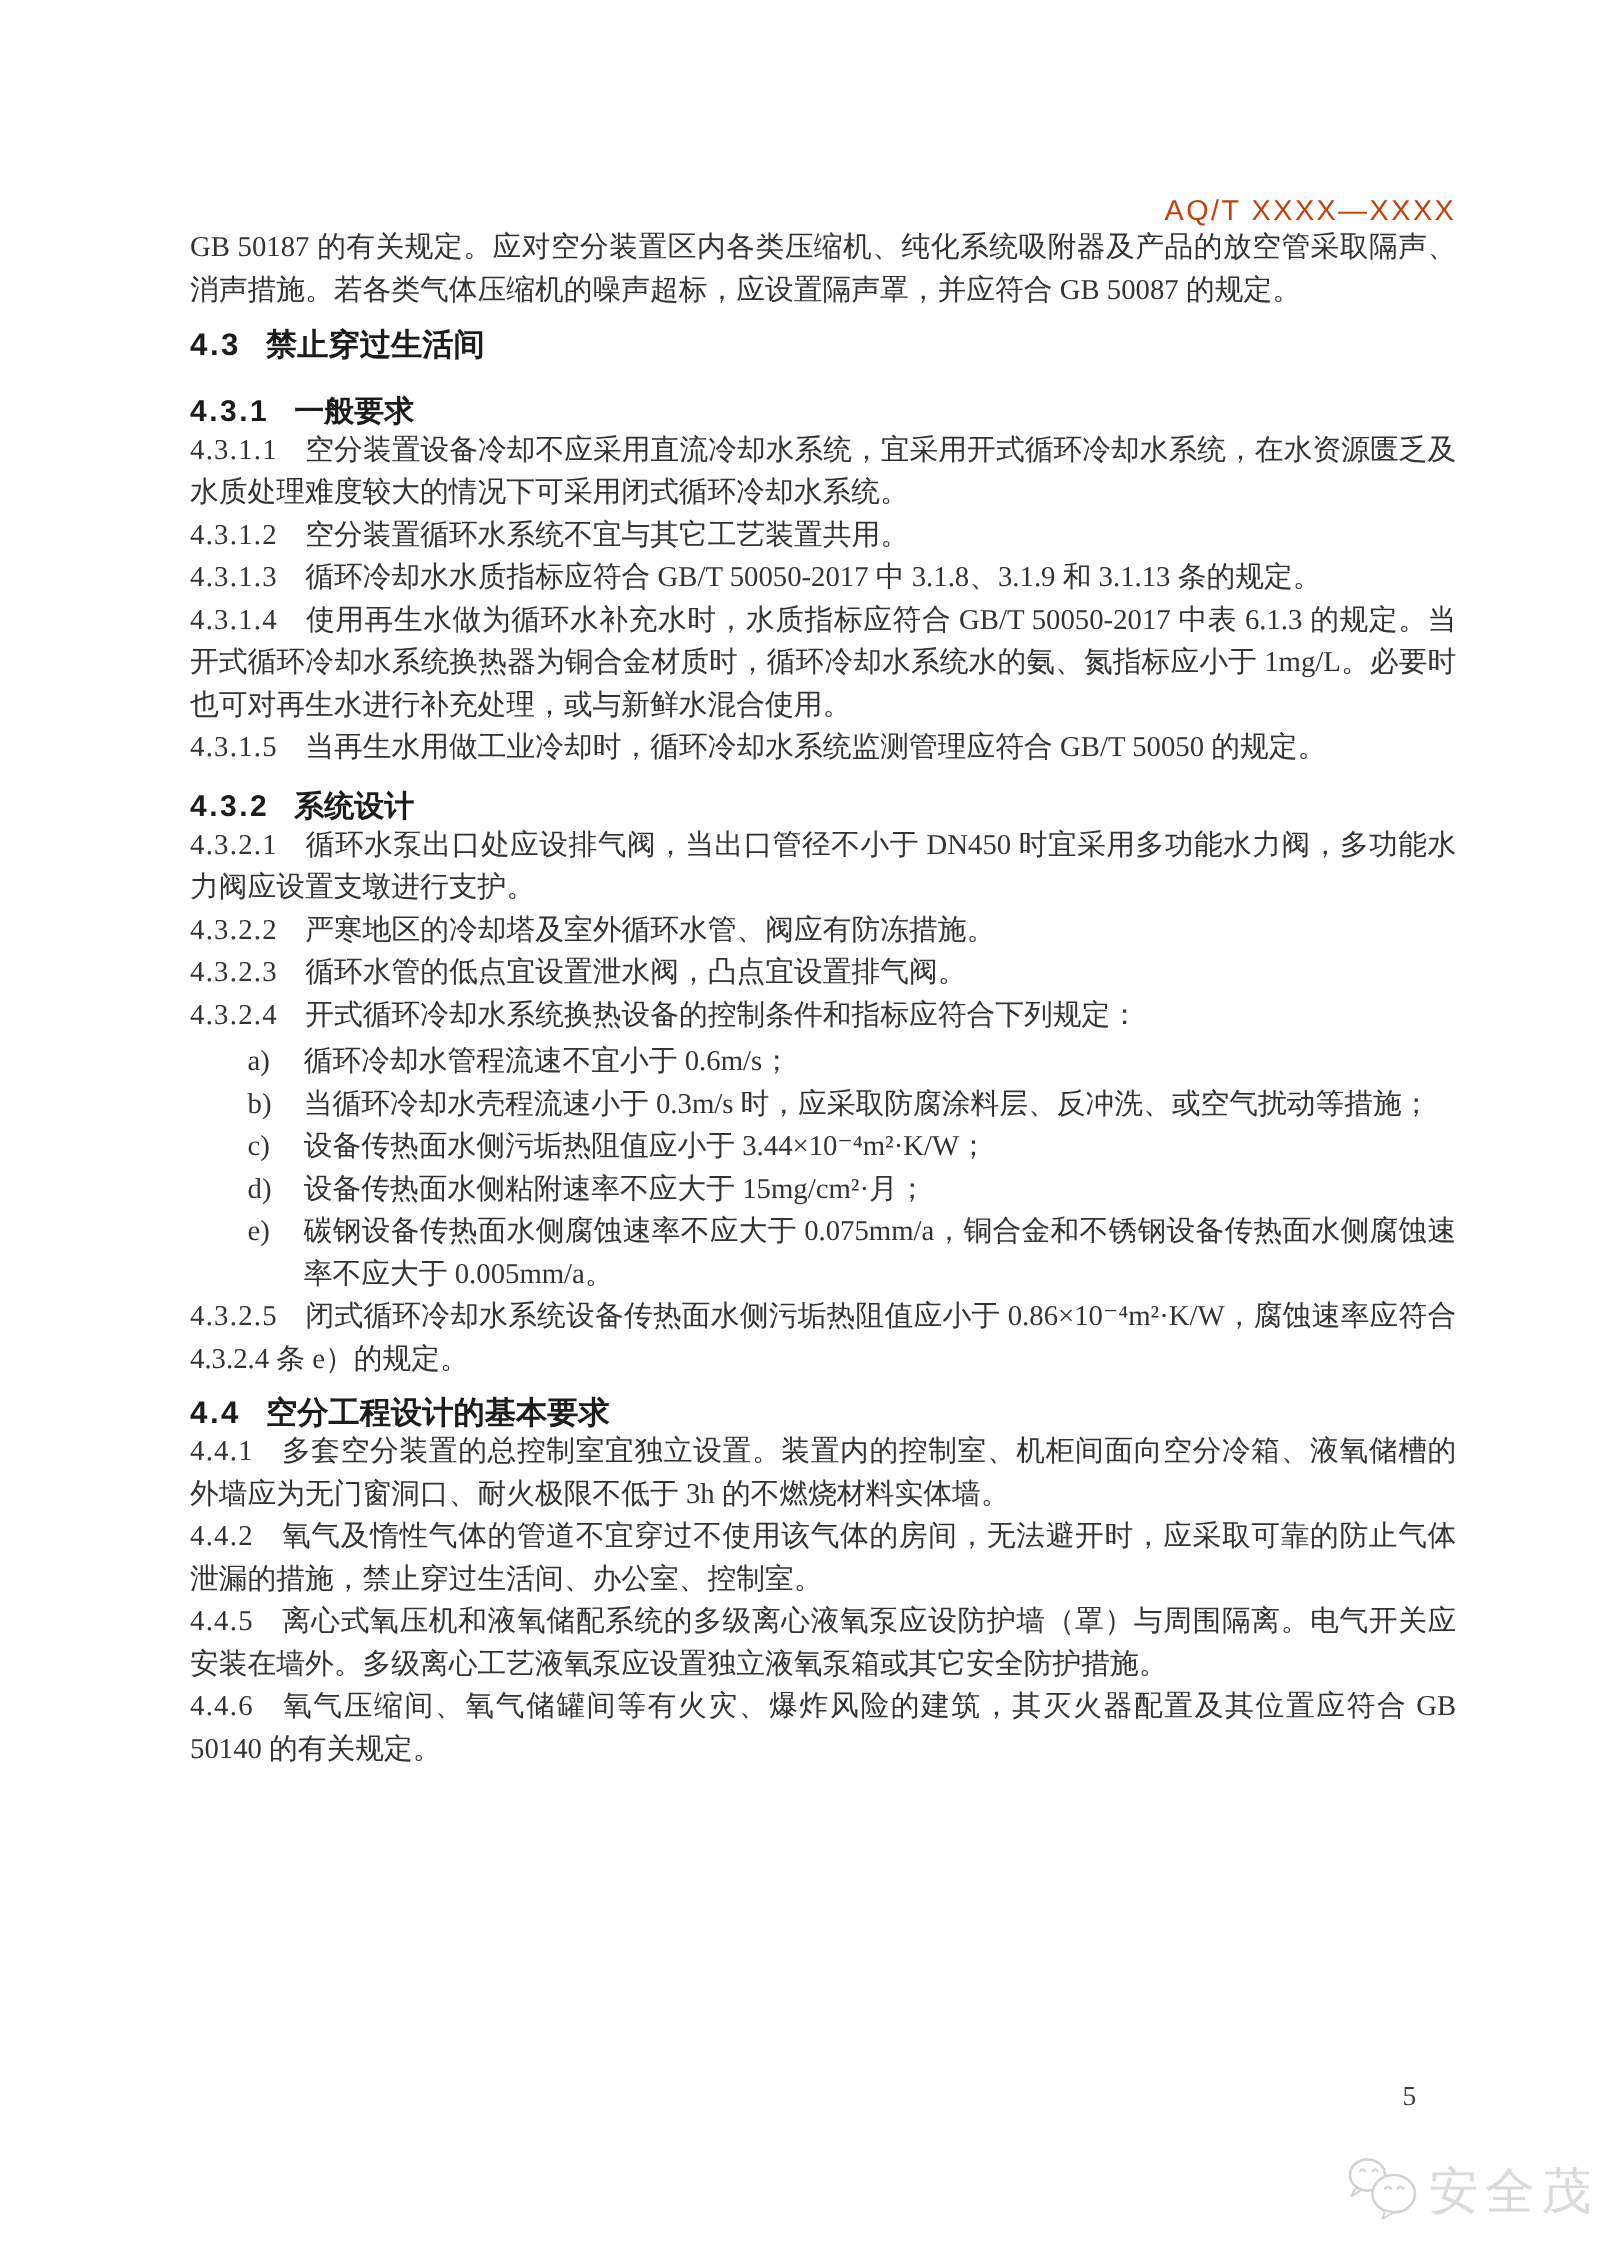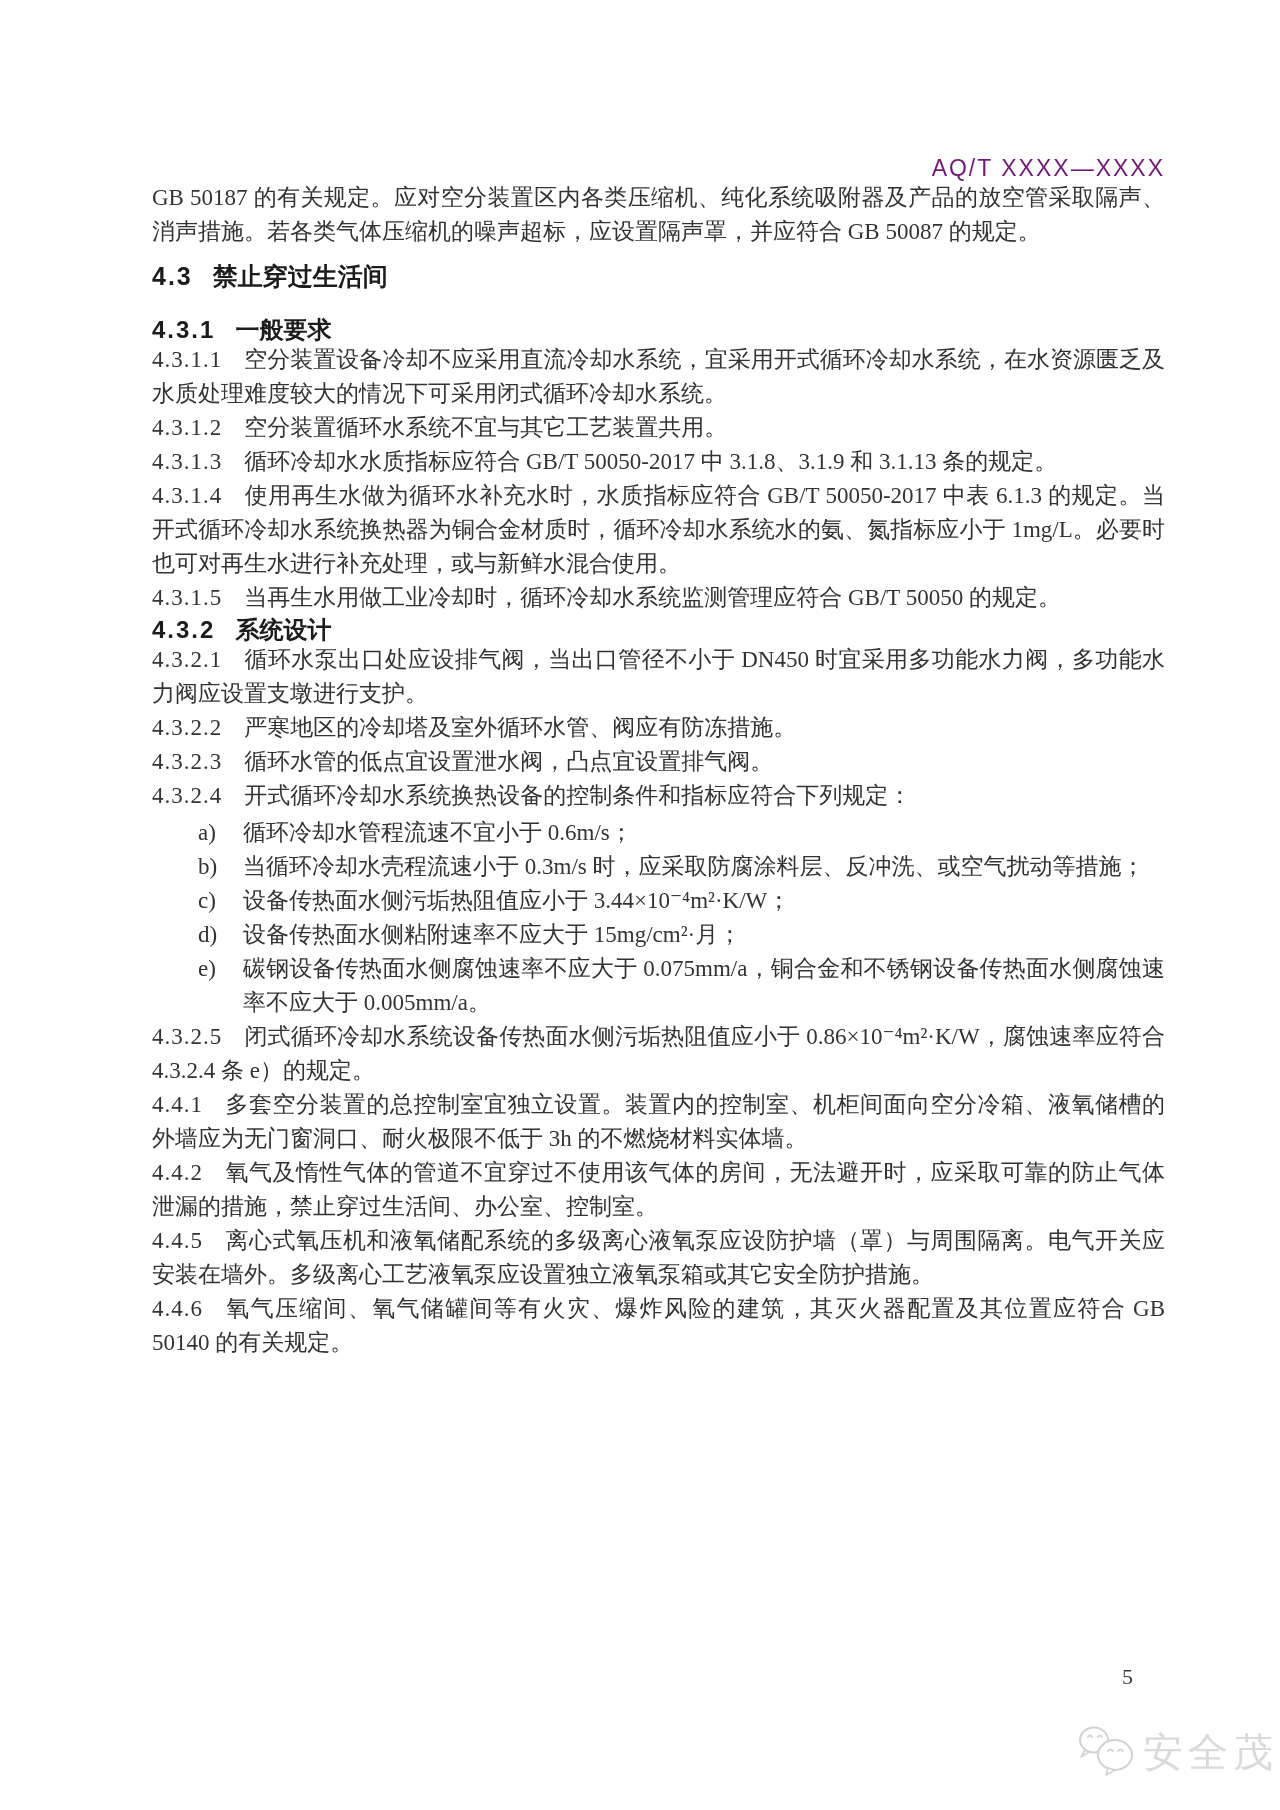--- a/index.html
+++ b/index.html
@@ -20,21 +20,21 @@
     left: 152px;
     top: 155px;
     width: 1013px;
   }
   .doc-code {
     text-align: right;
     font-family: "Liberation Sans", "DejaVu Sans", sans-serif;
     font-size: 23px;
     line-height: 26px;
     letter-spacing: 2px;
-    color: #701a75;
+    color: #c2410c;
   }
   p.para {
     font-size: 23px;
     line-height: 34px;
     text-align: justify;
     margin: 0;
     color: #333333;
   }
   .cnum {
     margin-right: 22px;
@@ -48,21 +48,21 @@
     margin: 0;
   }
   .h2 { font-size: 25px; line-height: 27px; }
   .h3 { font-size: 24px; line-height: 27px; }
   .h-num { margin-right: 20px; letter-spacing: 2px; }
 
   .mt-p1    { margin-top: 35px; }
   .mt-h43   { margin-top: 14px; }
   .mt-h431  { margin-top: 26px; }
   .mt-23    { margin-top: 23px; }
-  .mt-11    { margin-top: 1px; }
+  .mt-11    { margin-top: 17px; }
   .mt-13    { margin-top: 13px; }
   .mt-28    { margin-top: 28px; }
   .mt-9     { margin-top: 9px; }
   .mt-8     { margin-top: 8px; }
   .mt-6     { margin-top: 6px; }
   .mt-4     { margin-top: 4px; }
   .mt-3     { margin-top: 3px; }
 
   .sub-list {
     margin: 3px 0 0 46px;
@@ -182,20 +182,23 @@
     <div class="li">
       <span class="li-label">e)</span>
       <span class="li-text">碳钢设备传热面水侧腐蚀速率不应大于 0.075mm/a，铜合金和不锈钢设备传热面水侧腐蚀速率不应大于 0.005mm/a。</span>
     </div>
   </div>
 
   <p class="para mt-3">
     <span class="cnum">4.3.2.5</span><span>闭式循环冷却水系统设备传热面水侧污垢热阻值应小于 0.86×10⁻⁴m²·K/W，腐蚀速率应符合 4.3.2.4 条 e）的规定。</span>
   </p>
 
+  <div class="h2 mt-13">
+    <span class="h-num">4.4</span><span>空分工程设计的基本要求</span>
+  </div>
 
   <p class="para mt-28">
     <span class="cnum">4.4.1</span><span>多套空分装置的总控制室宜独立设置。装置内的控制室、机柜间面向空分冷箱、液氧储槽的外墙应为无门窗洞口、耐火极限不低于 3h 的不燃烧材料实体墙。</span>
   </p>
 
   <p class="para mt-4">
     <span class="cnum">4.4.2</span><span>氧气及惰性气体的管道不宜穿过不使用该气体的房间，无法避开时，应采取可靠的防止气体泄漏的措施，禁止穿过生活间、办公室、控制室。</span>
   </p>
 
 

